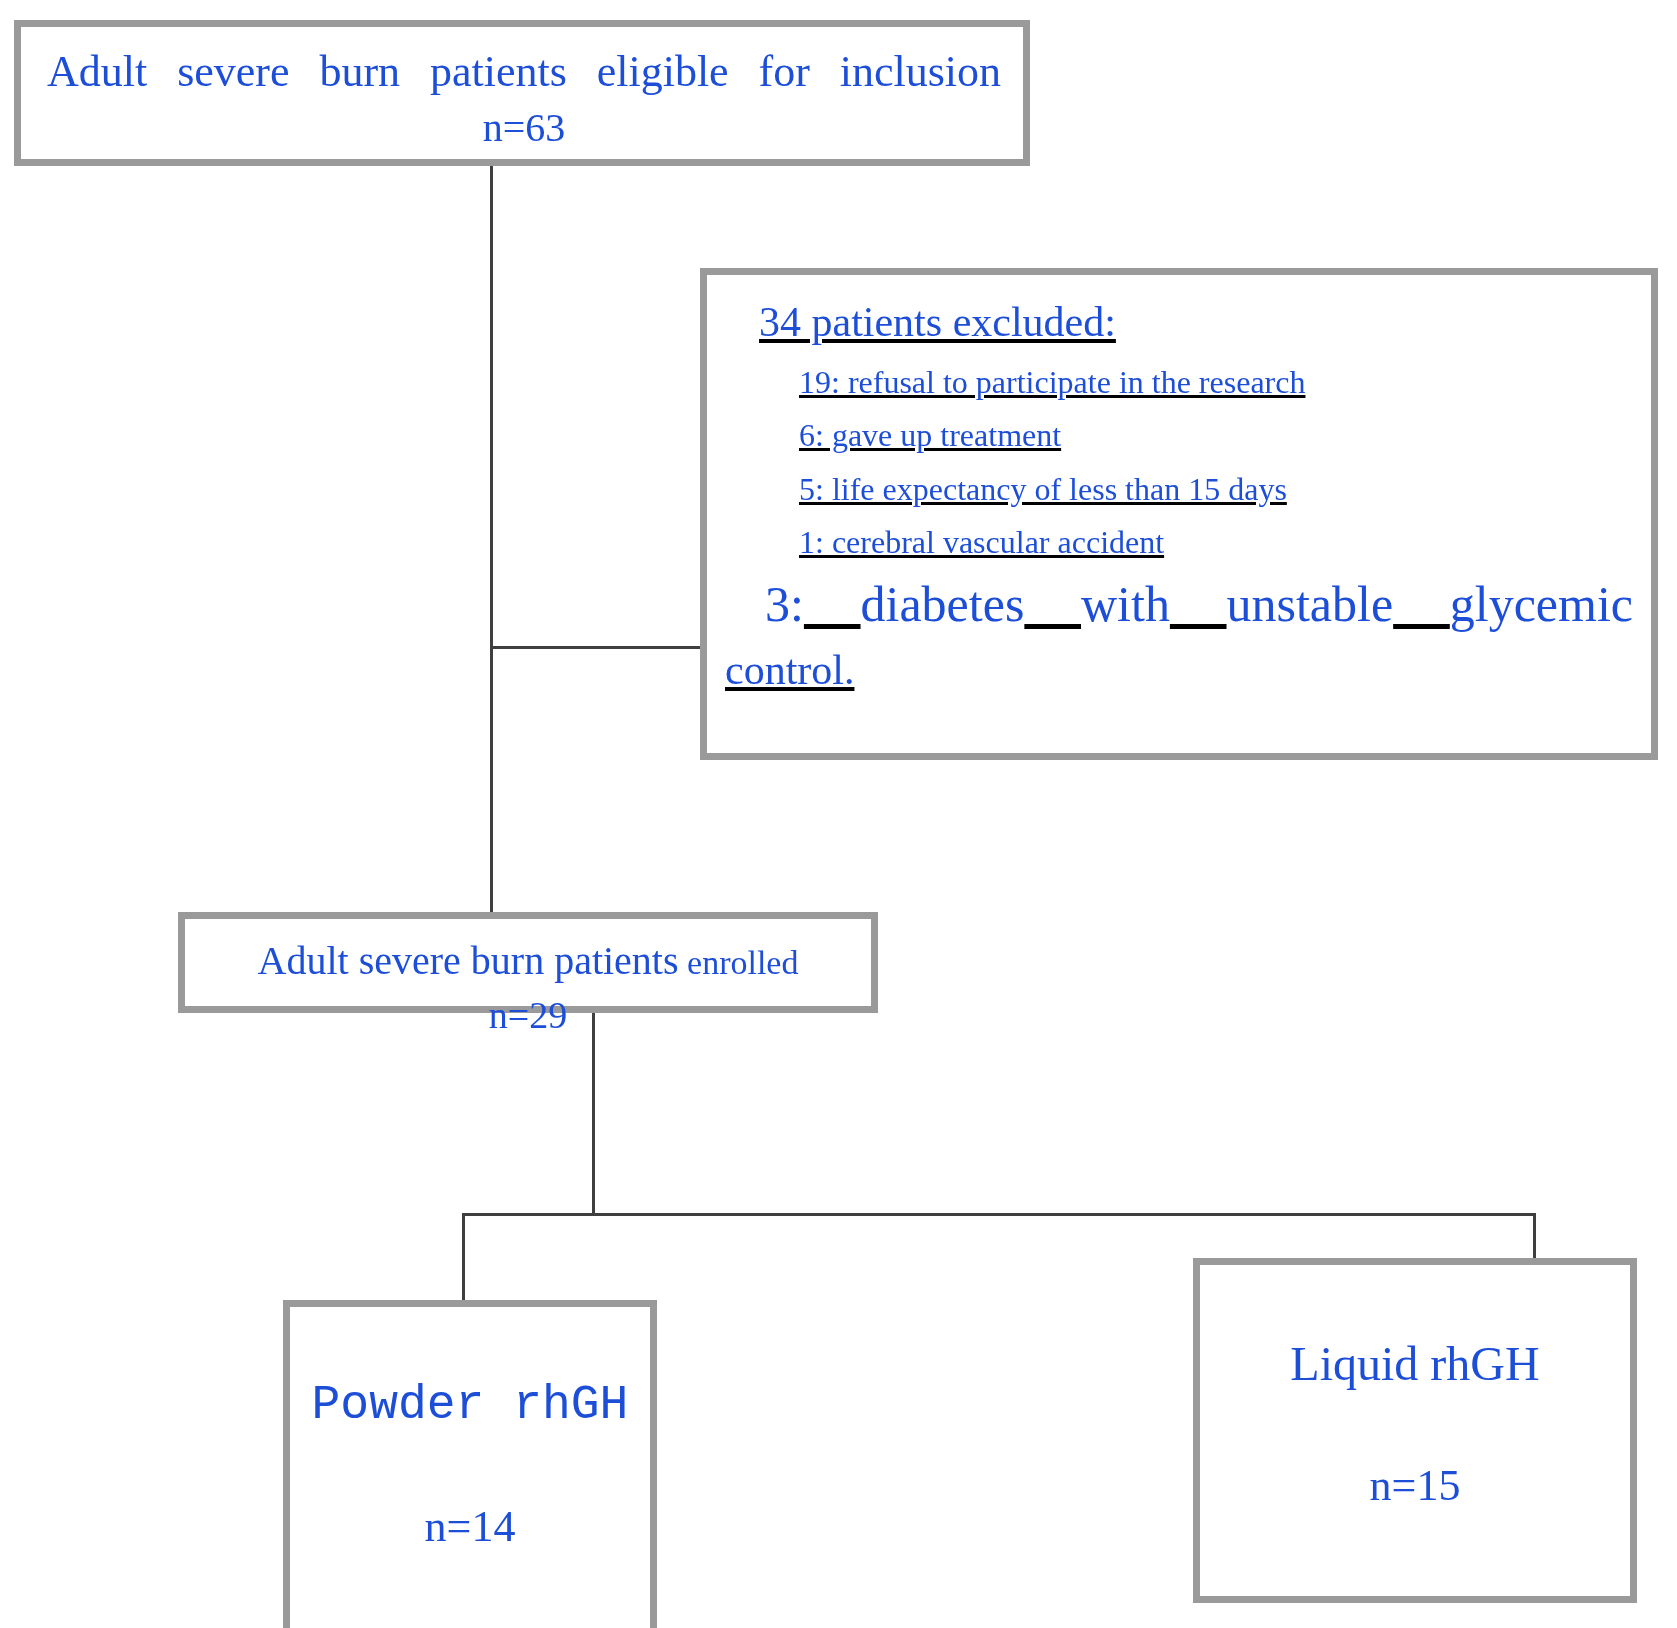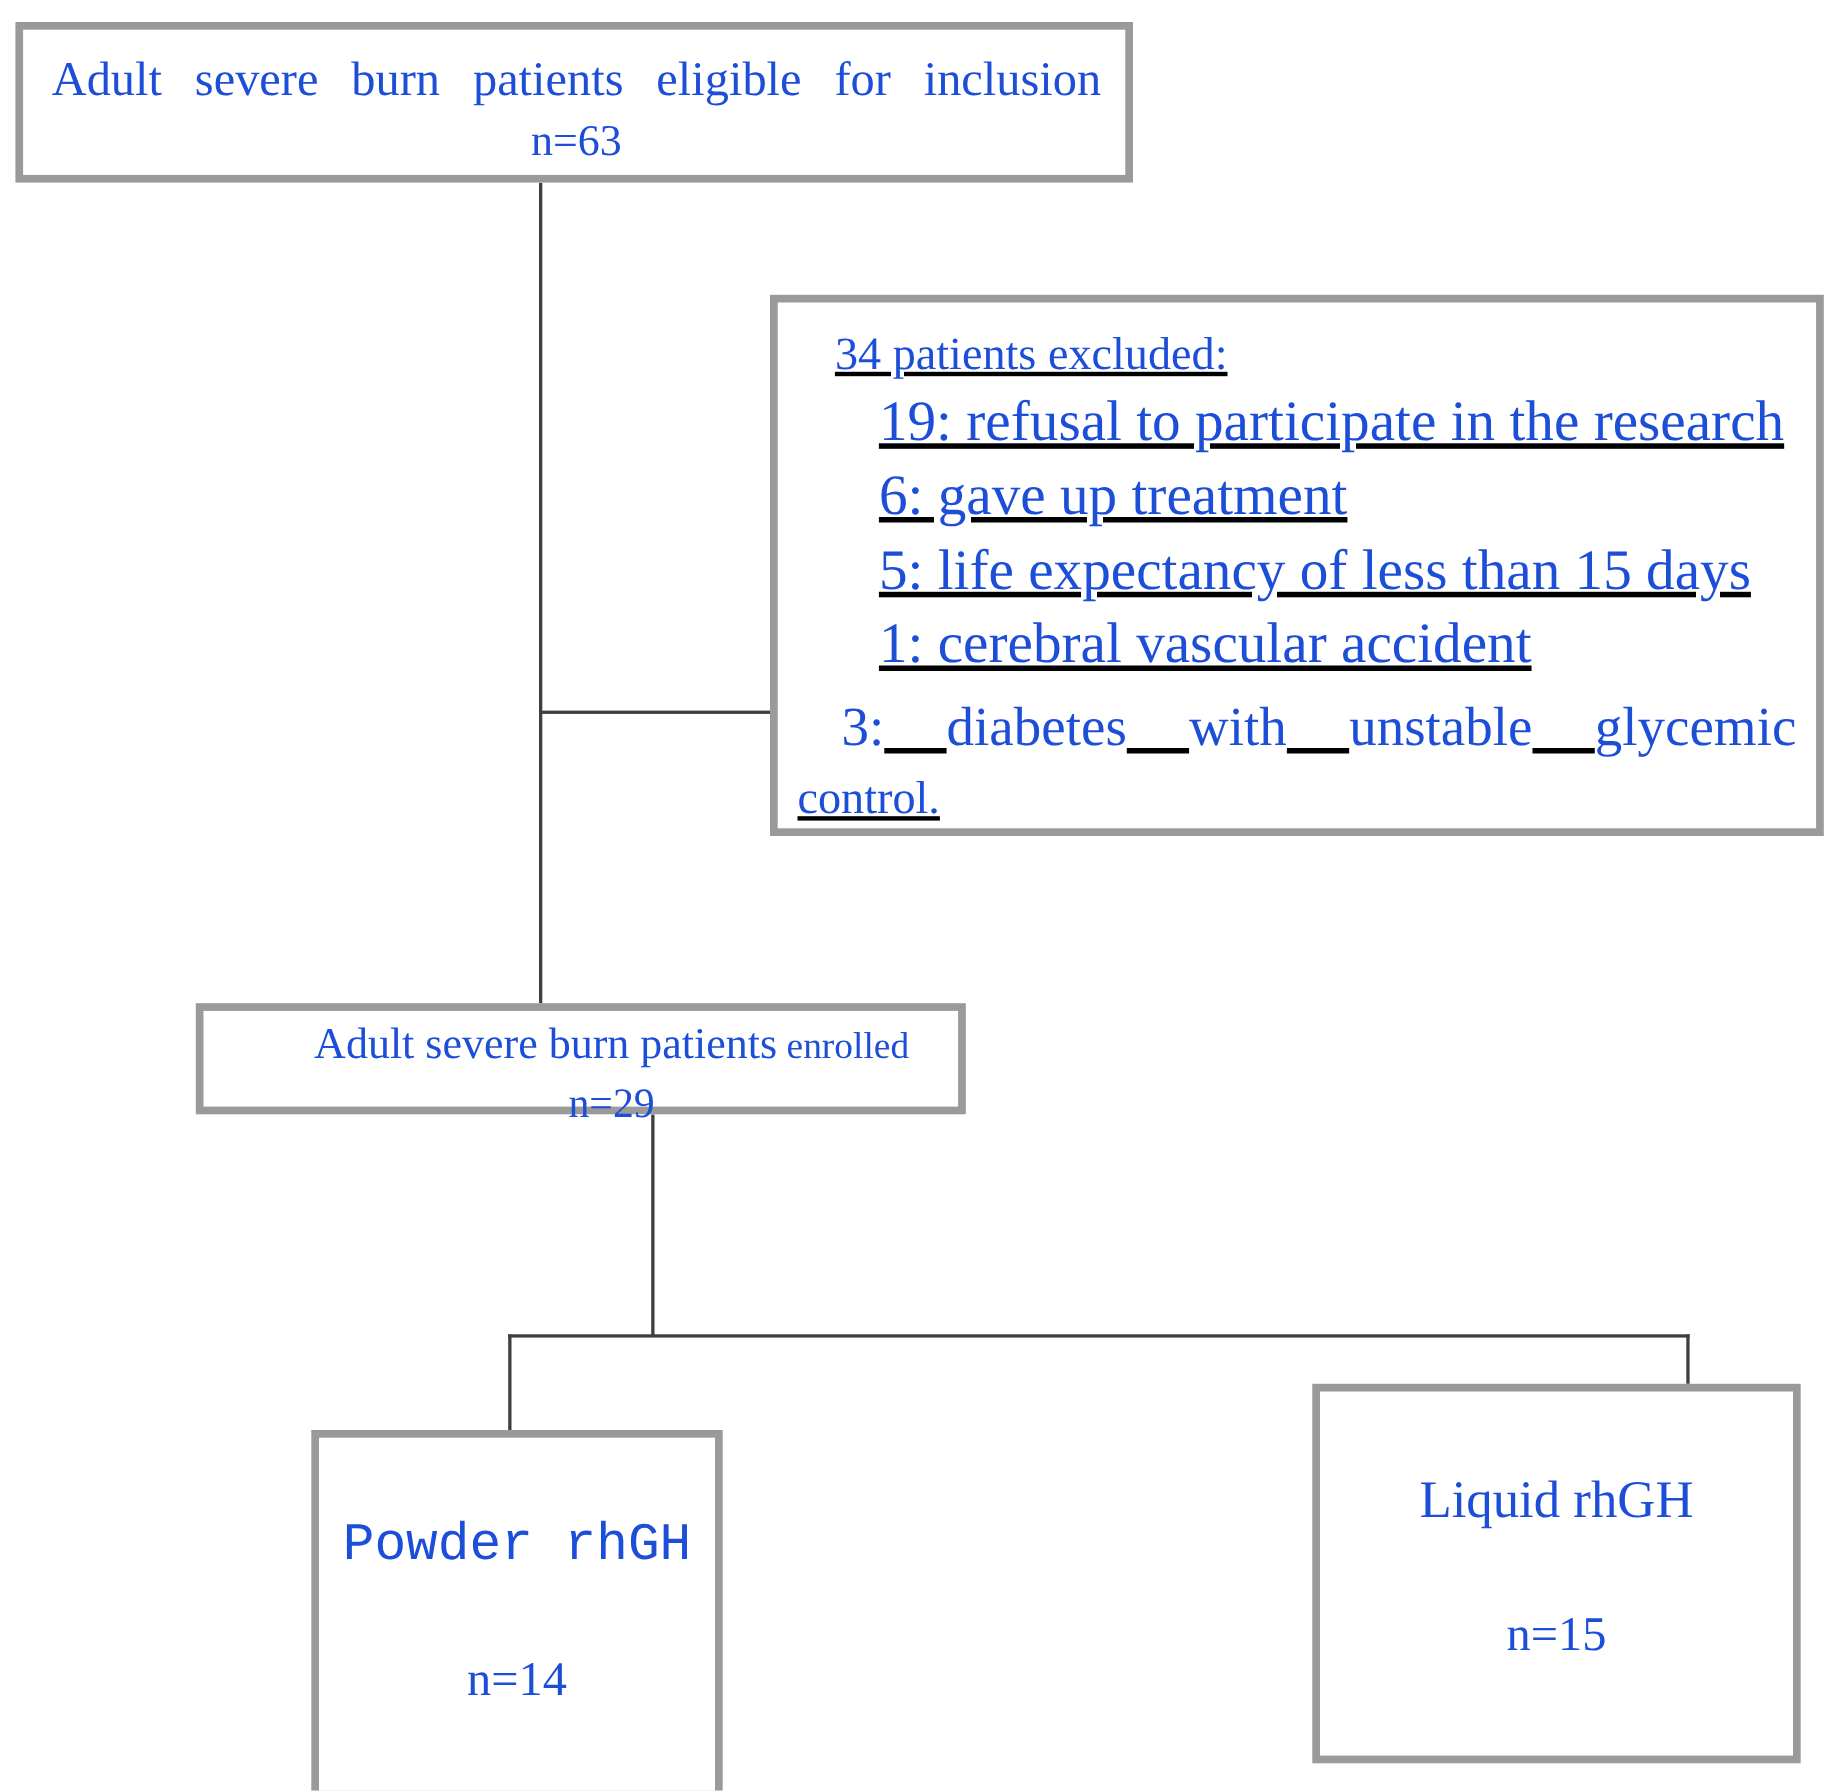--- a/index.html
+++ b/index.html
@@ -69,23 +69,23 @@
     width: 958px;
     height: 492px;
     text-decoration: underline;
   }
   #box-excluded .node-inner { padding: 20px 18px 10px 34px; }
   #box-excluded .hdr {
     font-size: 42px;
     margin-left: 18px;
   }
   #box-excluded .item {
-    font-size: 52px;
+    font-size: 32px;
     margin-left: 58px;
-    margin-top: 0;
+    margin-top: 12px;
     white-space: nowrap;
   }
   #box-excluded .item-justified {
     font-size: 50px;
     margin-left: 24px;
     margin-top: 8px;
     text-align: justify;
     text-align-last: justify;
     white-space: nowrap;
   }
@@ -96,21 +96,21 @@
     margin-top: 6px;
   }
 
   
   #box-enrolled {
     left: 178px;
     top: 912px;
     width: 700px;
     height: 101px;
   }
-  #box-enrolled .node-inner { padding: 4px 14px 6px 14px; margin-left: 28px; }
+  #box-enrolled .node-inner { padding: 16px 14px 6px 14px; }
   #box-enrolled .line1 {
     font-size: 40px;
     text-align: center;
   }
   #box-enrolled .line1 .small {
     font-size: 34px;
   }
   #box-enrolled .line2 {
     font-size: 38px;
     text-align: center;

